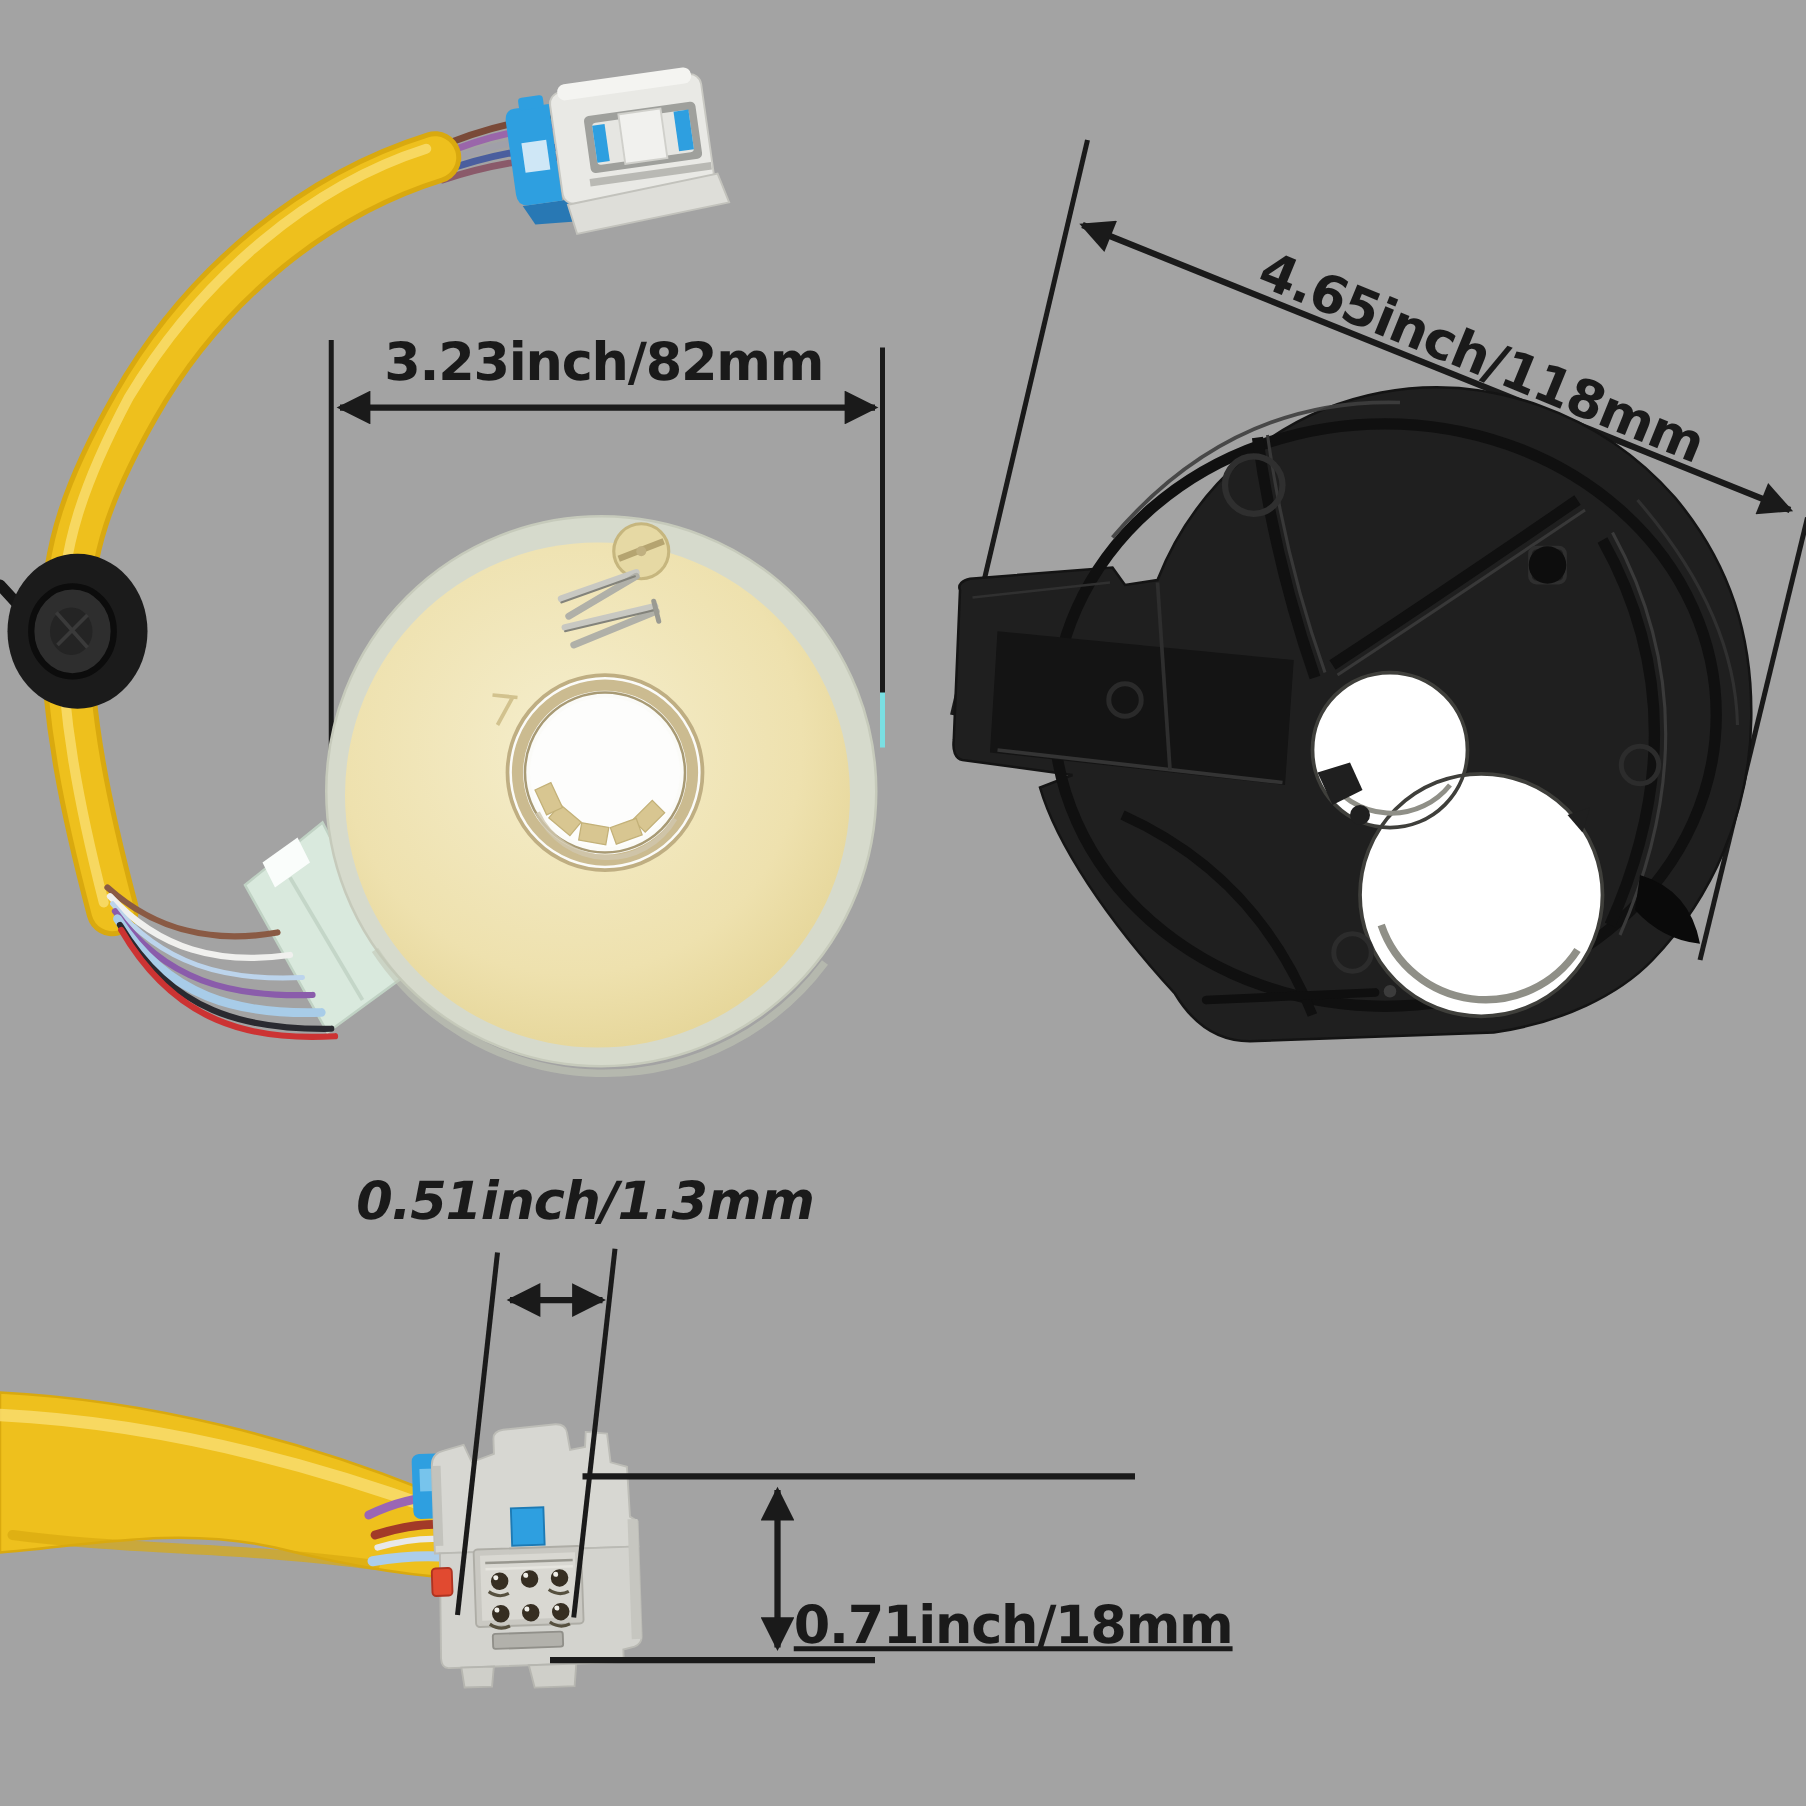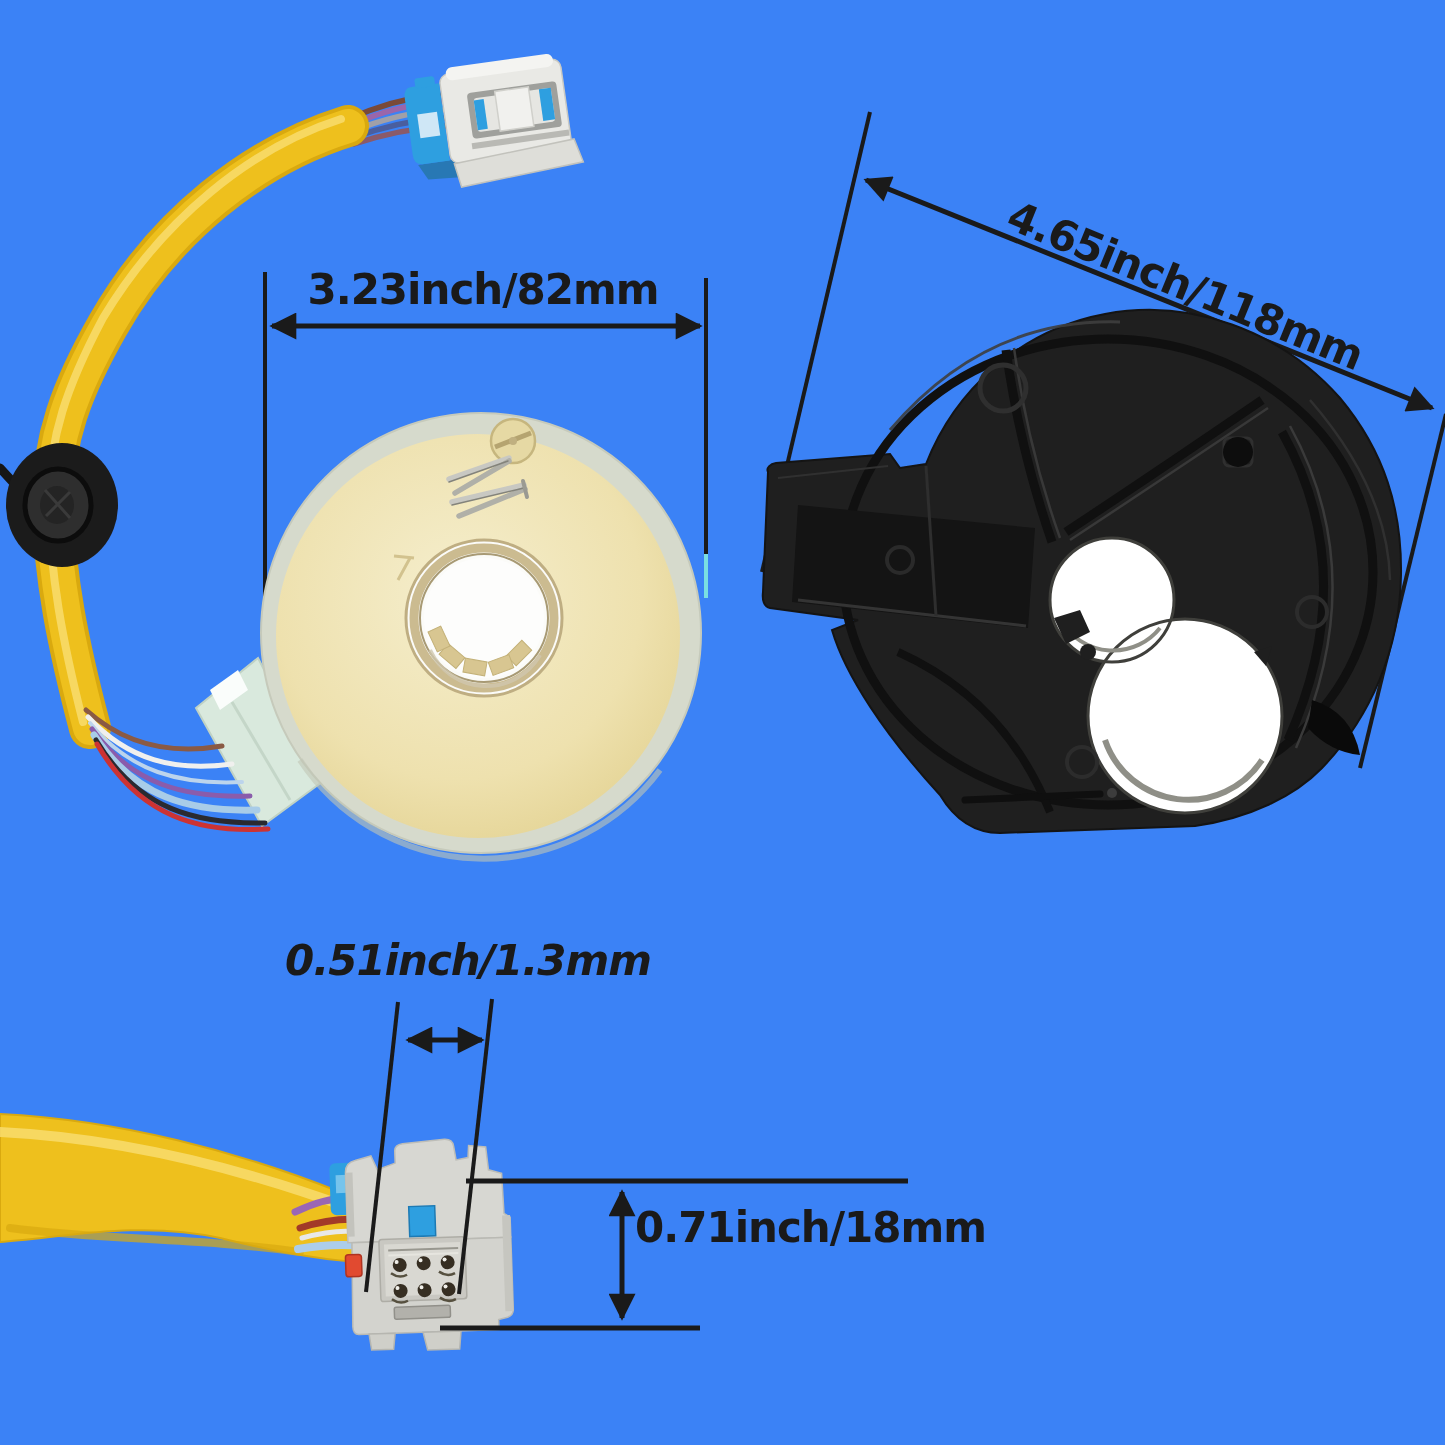--- a/index.html
+++ b/index.html
@@ -1,28 +1,28 @@
 <!DOCTYPE html>
 <html style="--dim-line: #1a1a1a; --tick-cyan: #7adfe2; --cable-yellow: #eec01d; --cable-yellow-hi: #f8dc6d; --cable-yellow-dk: #d9a90f; --sensor-cream: #ecdfa8; --sensor-rim: #d6dacc; --cover-black: #1f1f1f; --connector-gray: #d7d7d2; --clip-blue: #2e9fe0; --tab-red: #e14a30; --mint-green: #d9e9dd;"><head>
 <meta charset="utf-8">
 <style>
   html,body{margin:0;padding:0;background:#fff;}
   .stage{
-    position:relative;width:1445px;height:1445px;background:#3b82f6;overflow:hidden;
+    position:relative;width:1445px;height:1445px;background:#a3a3a3;overflow:hidden;
     font-family:"DejaVu Sans","Liberation Sans",sans-serif;
   }
   .artwork{position:absolute;left:0;top:0;}
   .lbl{
     position:absolute;font-weight:bold;font-size:42px;line-height:1.15;
     letter-spacing:-1px;color:var(--dim-line,#1a1a1a);text-align:center;white-space:nowrap;
   }
   #lbl-sensor{left:258px;top:266px;width:450px;}
   #lbl-cover{left:965px;top:262px;width:440px;transform:rotate(22.2deg);}
   #lbl-conn-w{left:285px;top:937px;width:345px;font-style:italic;}
-  #lbl-conn-h{left:635px;top:1204px;width:330px;}
+  #lbl-conn-h{left:635px;top:1276px;width:330px;text-decoration:underline;}
 
   
   .dimline{stroke:var(--dim-line,#1a1a1a);fill:none;}
   #ah path{fill:var(--dim-line,#1a1a1a);}
   .tickcyan{stroke:var(--tick-cyan,#7adfe2);fill:none;}
   .cable-stroke{stroke:var(--cable-yellow,#eec01d);fill:none;}
   .cable-fill{fill:var(--cable-yellow,#eec01d);}
   .cable-hi{stroke:var(--cable-yellow-hi,#f8dc6d);fill:none;}
   .cable-dk{stroke:var(--cable-yellow-dk,#d9a90f);fill:none;}
   .rim{fill:var(--sensor-rim,#d6dacc);}

